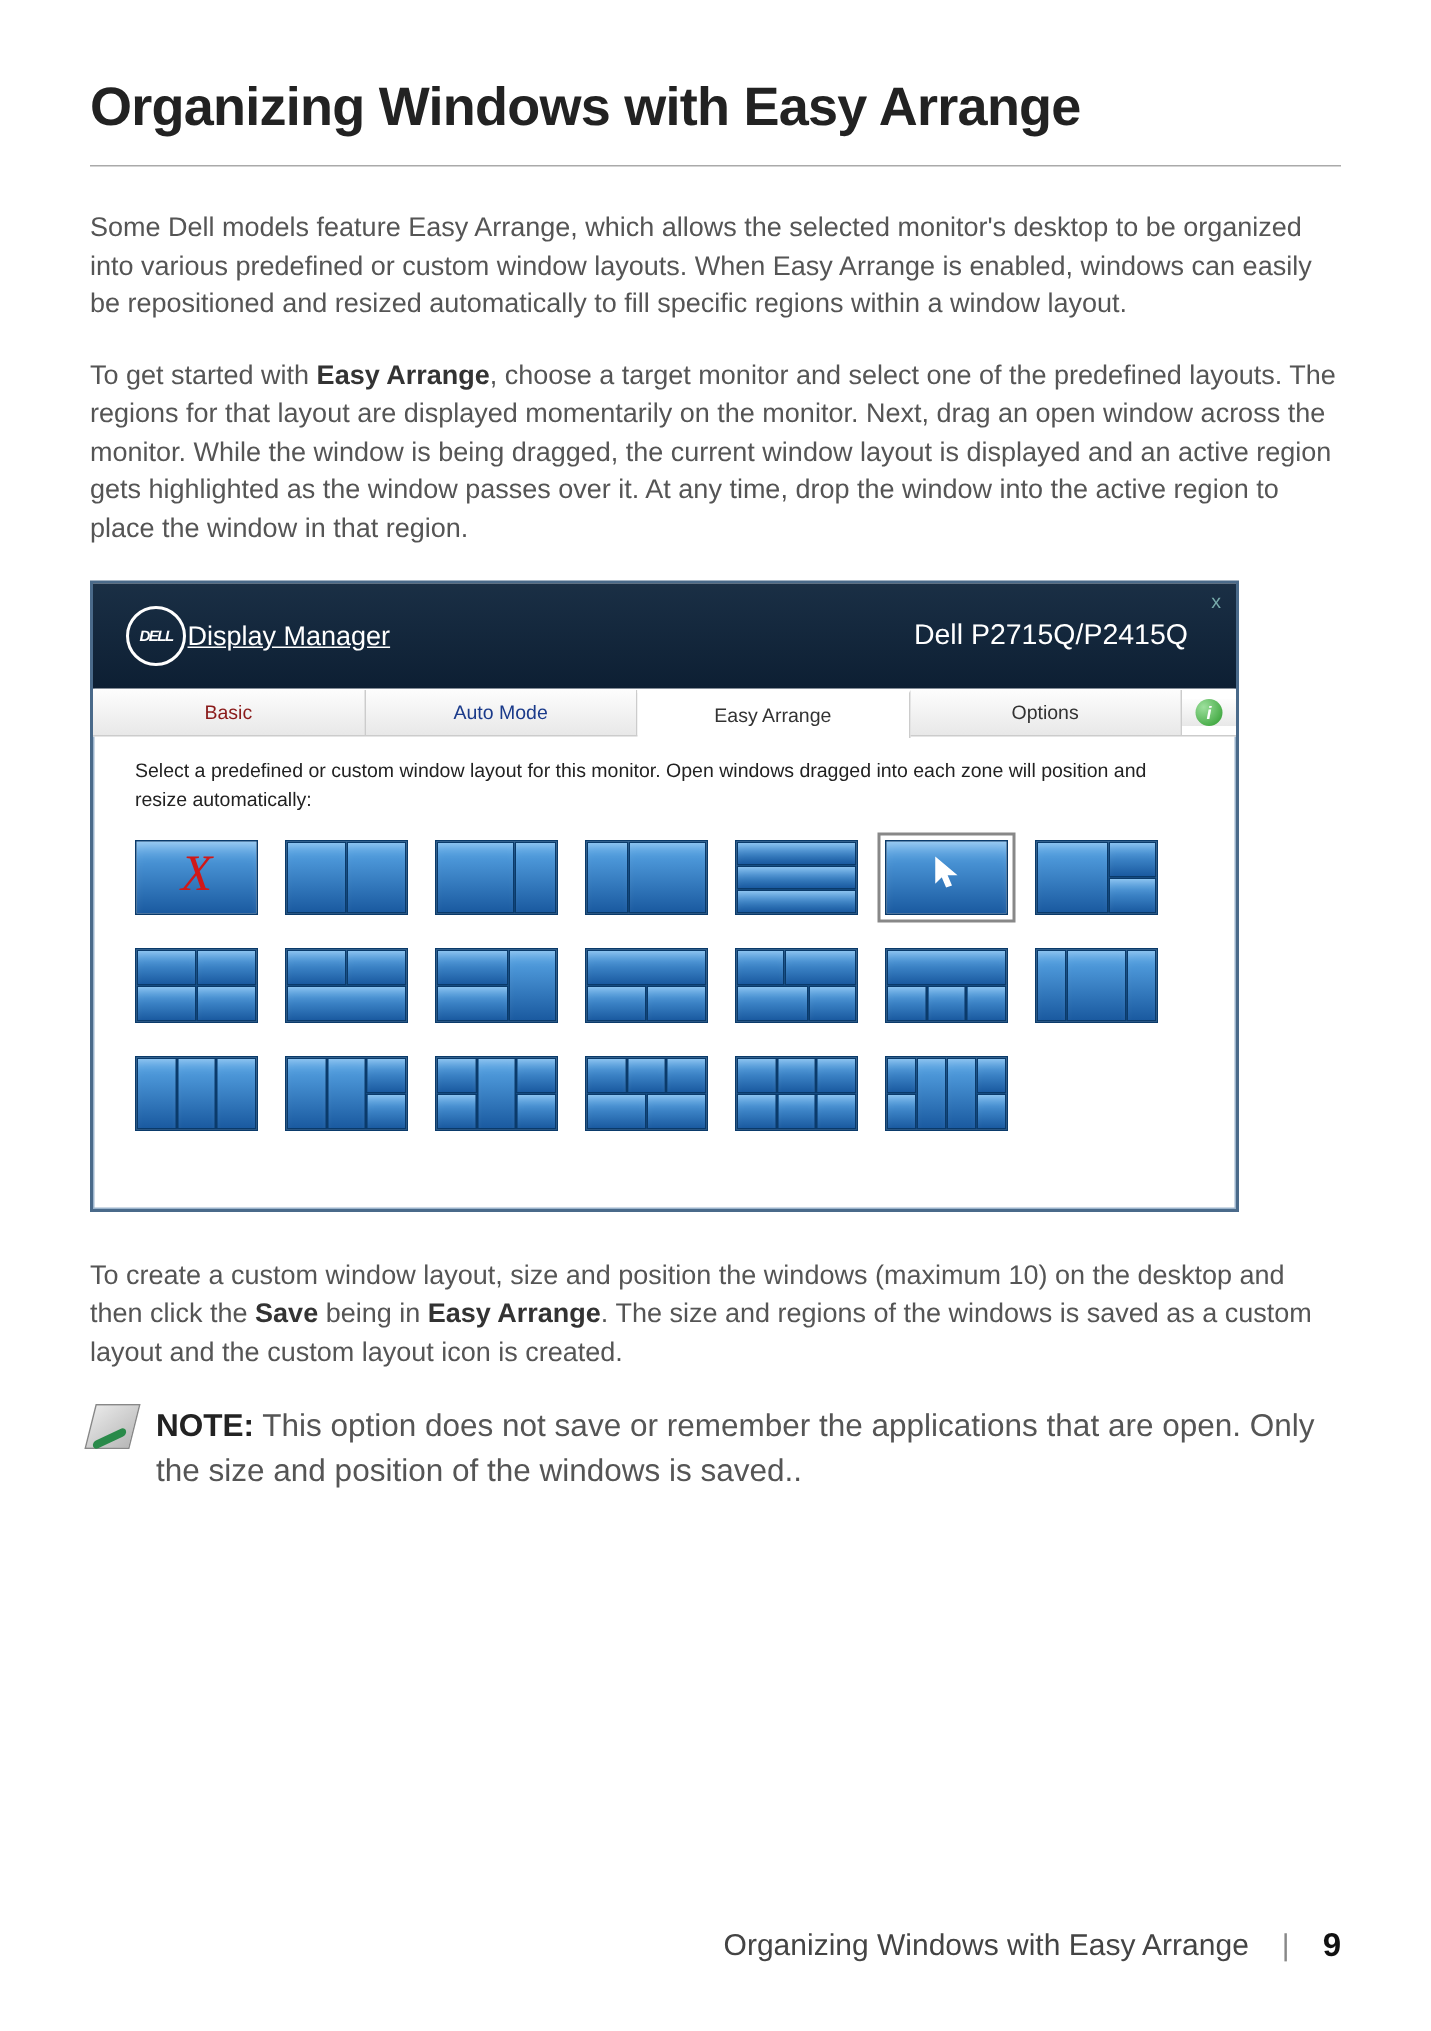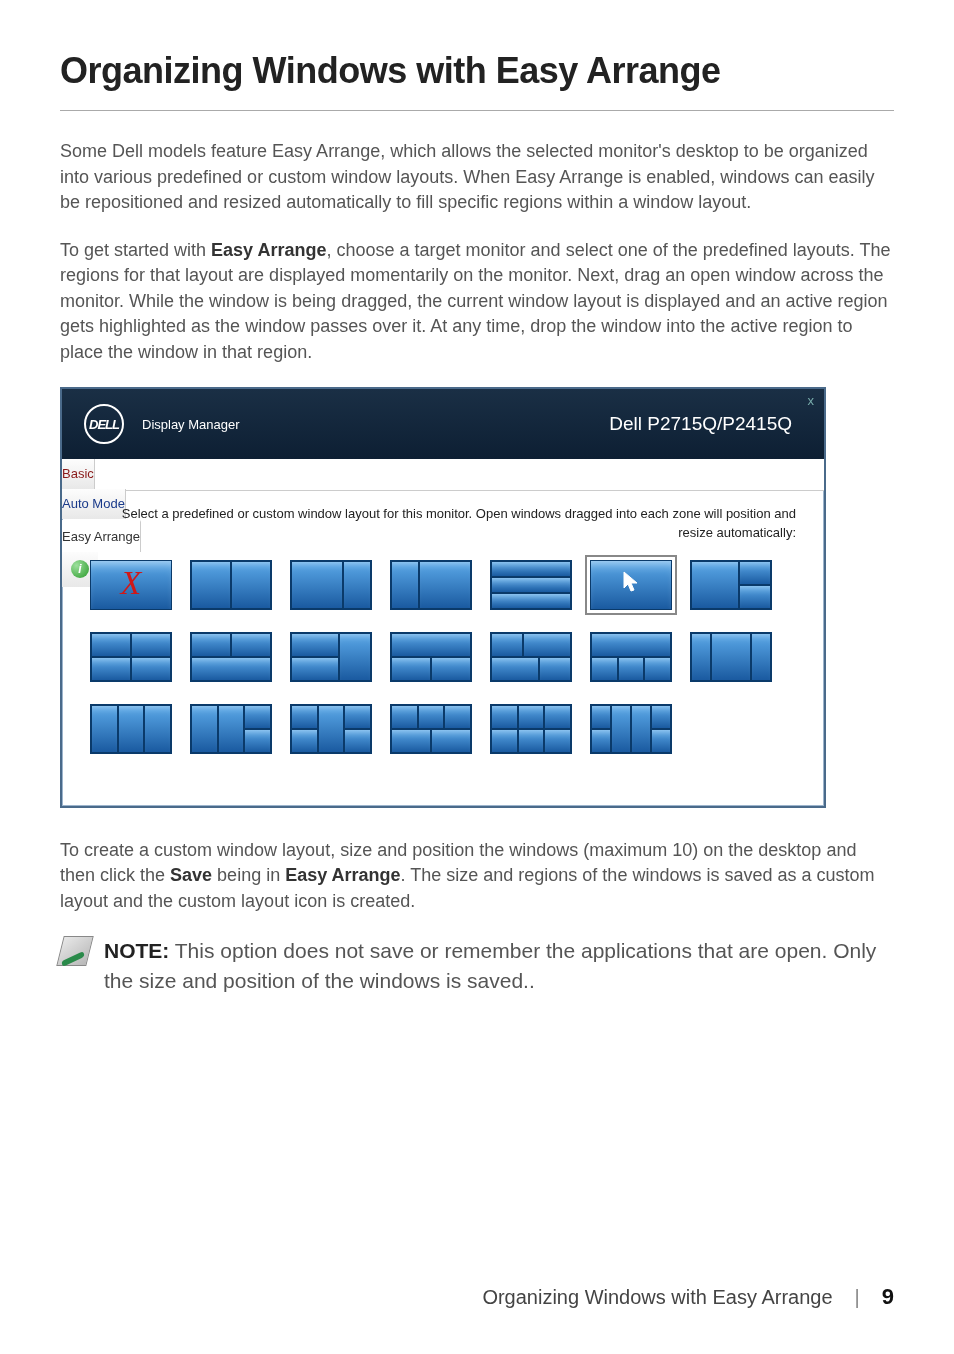--- a/index.html
+++ b/index.html
@@ -46,39 +46,38 @@
     position: relative;
     display: flex;
     align-items: center;
     padding: 0 22px;
   }
   .dell-logo {
     width: 40px; height: 40px;
     border: 2px solid #fff;
     border-radius: 50%;
     display: flex; align-items: center; justify-content: center;
-    font-size: 13px; font-weight: 700;
+    font-size: 10px; font-weight: 700;
     font-style: italic;
     letter-spacing: -1px;
     color: #fff;
-    margin-right: 18px;
-  }
-  .app-title { font-size: 13px; font-weight: 400; flex: 1; }
+    margin-right: 1px;
+  }
+  .app-title { font-size: 18px; font-weight: 400; flex: 1; text-decoration: underline; }
   .monitor-name { font-size: 19px; font-weight: 400; margin-right: 10px;}
   .close-x {
     position: absolute; top: 4px; right: 10px;
     color: #7aa; font-size: 13px; cursor: pointer;
   }
   .tab-row {
     display: flex;
     background: #fff;
-    align-items: flex-start;
+    align-items: center;
     height: 32px;
     border-bottom: 1px solid #ccc;
-    flex-direction: column;
   }
   .tab {
     flex: 1;
     text-align: center;
     font-size: 13px;
     line-height: 30px;
     color: #333;
     background: linear-gradient(#fdfdfd,#e8e8e8);
     border-right: 1px solid #ccc;
     cursor: pointer;
@@ -102,21 +101,20 @@
     width: 18px; height: 18px; border-radius: 50%;
     background: radial-gradient(circle at 30% 30%, #9de09d, #2a9a2a);
     color: #fff; font-size: 12px; font-weight: 700;
     display: flex; align-items: center; justify-content: center;
     font-style: italic;
   }
   .panel {
     padding: 14px 28px 22px 28px;
     font-size: 13px;
     color: #222;
-    text-align: right;
   }
   .panel-desc { margin-bottom: 18px; line-height: 1.4; }
   .layout-grid {
     display: grid;
     grid-template-columns: repeat(7, 82px);
     gap: 22px 18px;
     margin-bottom: 30px;
   }
   .layout-tile {
     width: 82px; height: 50px;
@@ -193,20 +191,21 @@
   <div class="app-header">
     <span class="close-x">x</span>
     <div class="dell-logo">DELL</div>
     <div class="app-title">Display Manager</div>
     <div class="monitor-name">Dell P2715Q/P2415Q</div>
   </div>
   <div class="tab-row">
     <div class="tab inactive-red">Basic</div>
     <div class="tab inactive-blue">Auto Mode</div>
     <div class="tab active">Easy Arrange</div>
+    <div class="tab">Options</div>
     <div class="info-icon">
       <div class="info-glyph">i</div>
     </div>
   </div>
   <div class="panel">
     <div class="panel-desc">Select a predefined or custom window layout for this monitor. Open windows dragged into each zone will position and resize automatically:</div>
 
     <div class="layout-grid">
 
       <div class="layout-tile">

